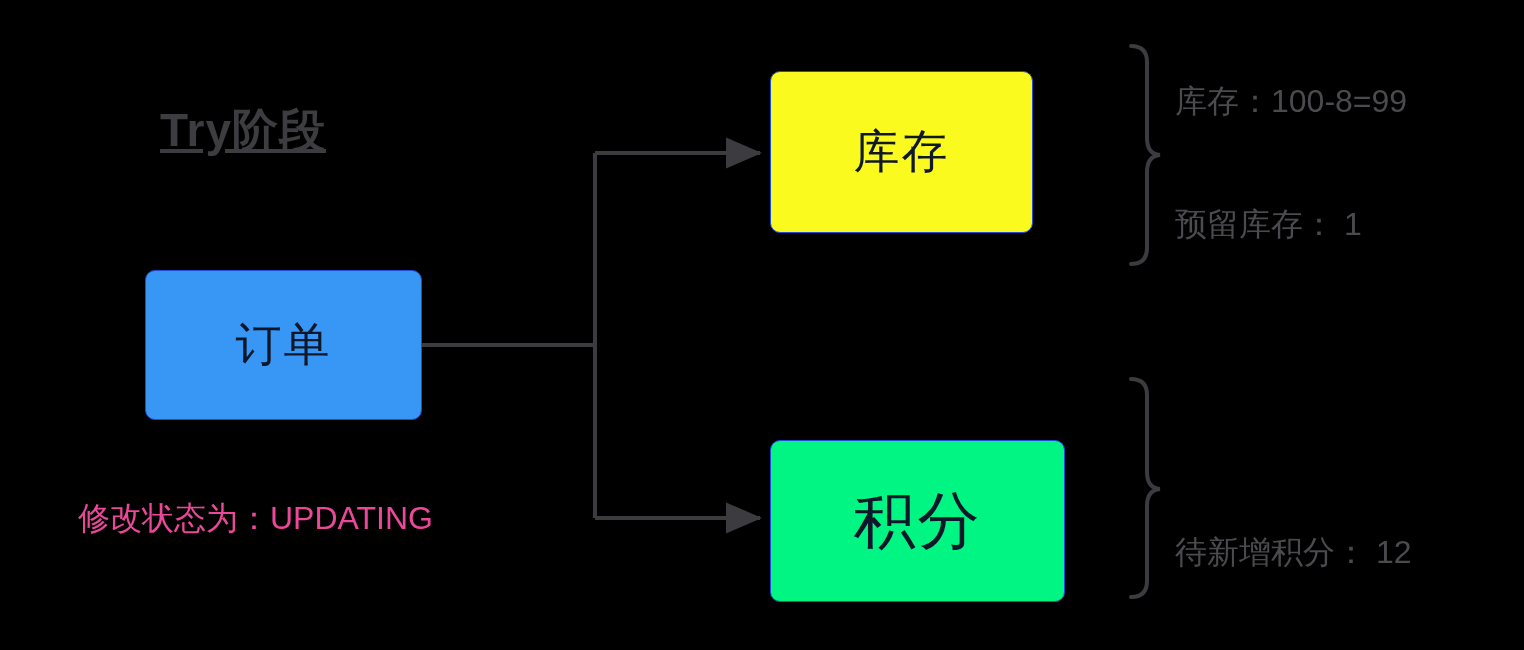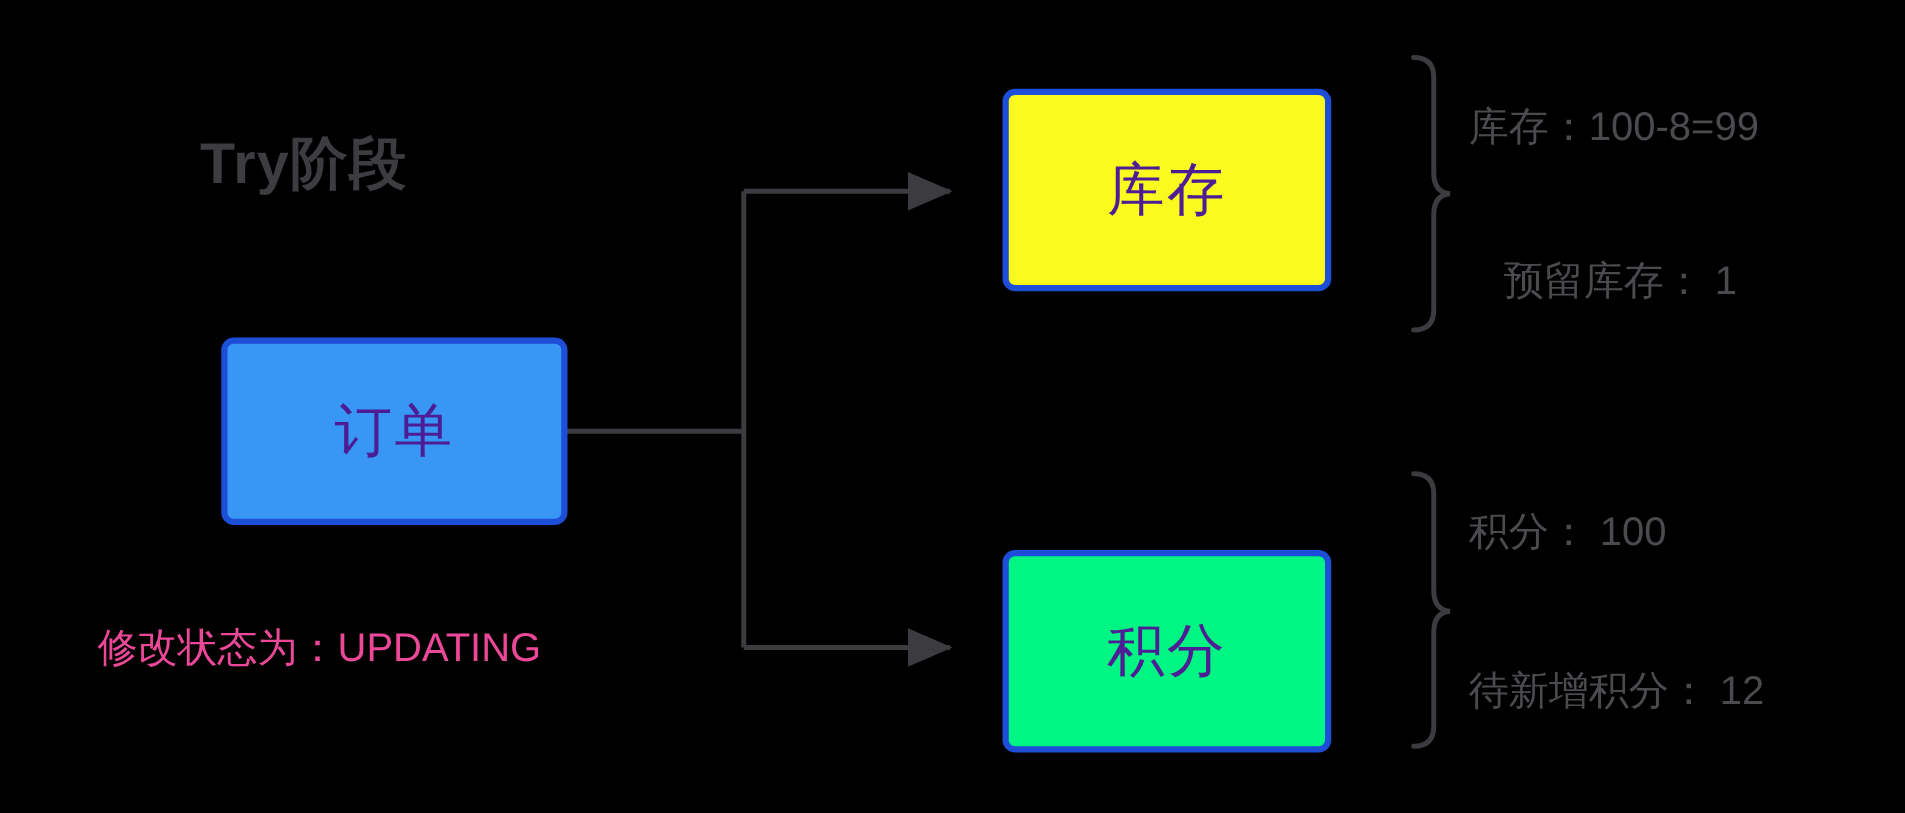--- a/index.html
+++ b/index.html
@@ -11,62 +11,62 @@
     position: relative;
     width: 1524px;
     height: 650px;
     background: #000000;
     overflow: hidden;
     font-family: "Liberation Sans", "DejaVu Sans", sans-serif;
   }
   .node {
     position: absolute;
     box-sizing: border-box;
-    border: 5px solid #1d4ed8;
+    border: 1px solid #1d4ed8;
     border-radius: 10px;
     display: flex;
     align-items: center;
     justify-content: center;
-    color: #4c1d95;
+    color: #0f172a;
     letter-spacing: 2px;
-    margin-left: 32px;
   }
   #node-order {
     left: 145px;
     top: 270px;
     width: 277px;
     height: 150px;
     background: #3897F5;
     font-size: 46px;
   }
   #node-stock {
     left: 770px;
     top: 71px;
     width: 263px;
     height: 162px;
     background: #FAFA1E;
     font-size: 46px;
   }
   #node-points {
     left: 770px;
     top: 440px;
-    width: 263px;
+    width: 295px;
     height: 162px;
     background: #00F583;
-    font-size: 46px;
+    font-size: 62px;
   }
   #title {
     position: absolute;
     left: 160px;
     top: 100px;
     font-size: 46px;
     font-weight: bold;
     color: #3c3c41;
     letter-spacing: 1px;
     white-space: nowrap;
+    text-decoration: underline;
   }
   #status-note {
     position: absolute;
     left: 78px;
     top: 497px;
     font-size: 32px;
     color: #ec4899;
     white-space: nowrap;
   }
   #connectors {
@@ -77,21 +77,21 @@
     height: 650px;
     pointer-events: none;
   }
   .ann {
     position: absolute;
     font-size: 32px;
     color: #4a4a4f;
     white-space: nowrap;
   }
   #ann-stock-0 { left: 1175px; top: 80px; }
-  #ann-stock-1 { left: 1175px; top: 203px; margin-left: 28px; }
+  #ann-stock-1 { left: 1175px; top: 203px; }
   #ann-points-0 { left: 1175px; top: 404px; }
   #ann-points-1 { left: 1175px; top: 531px; }
 </style>
 </head>
 <body>
 
 <div id="canvas">
 
   <div id="title">Try阶段</div>
 
@@ -124,16 +124,15 @@
   </div>
 
   <div class="node" id="node-points">
     <span>积分</span>
   </div>
 
   <div id="status-note">修改状态为：UPDATING</div>
 
   <div class="ann" id="ann-stock-0">库存：100-8=99</div>
   <div class="ann" id="ann-stock-1">预留库存： 1</div>
-  <div class="ann" id="ann-points-0">积分： 100</div>
   <div class="ann" id="ann-points-1">待新增积分： 12</div>
 
 </div>
 
 </body></html>

